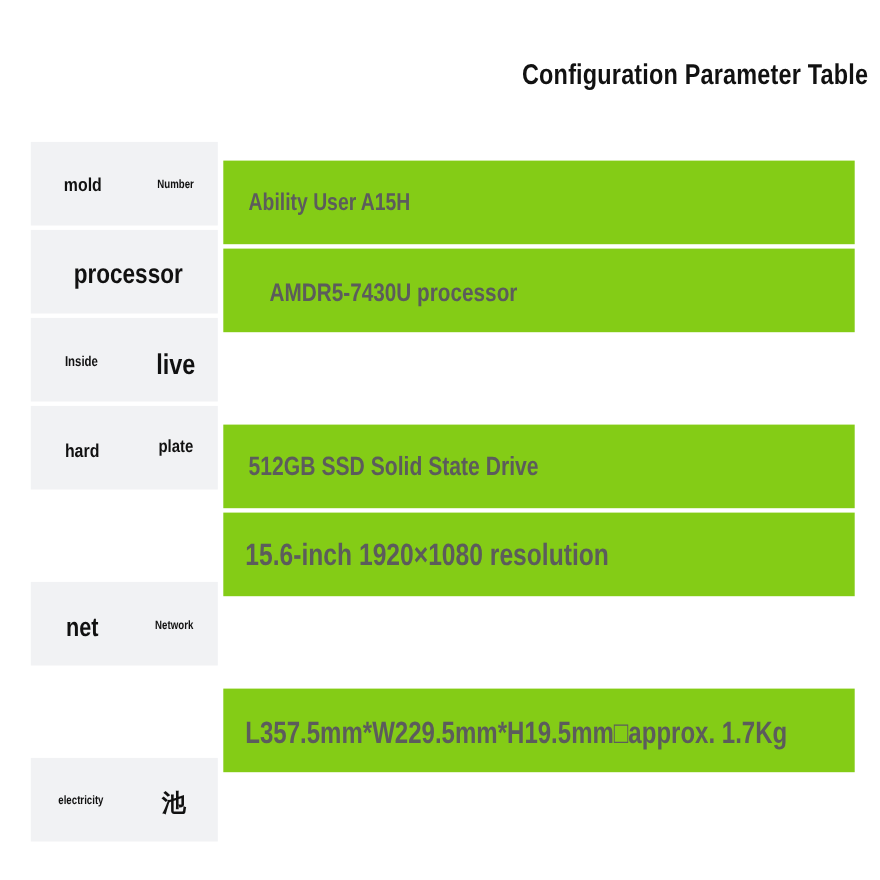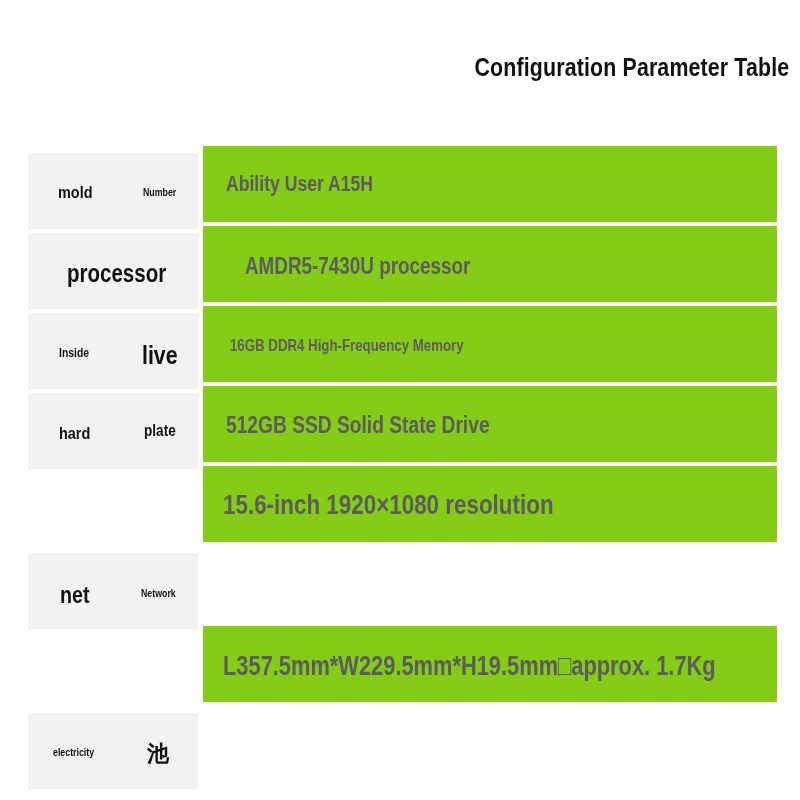--- a/index.html
+++ b/index.html
@@ -8,21 +8,21 @@
     font-family: "Liberation Sans", "DejaVu Sans", sans-serif;
   }
   .title {
     position: absolute; top: 52px; left: 0; width: 800px; text-align: right;
     font-size: 26px; font-weight: bold; color: #111; letter-spacing: 0.2px; padding-left: 24px;
   }
   .title span { display: inline-block; transform: scaleX(0.82); transform-origin: center; }
   .table { position: absolute; left: 28px; top: 129px; width: 749px; }
   .row { position: absolute; left: 0; width: 749px; height: 76px; }
   .cell-label {
-    position: absolute; left: 0; top: 0; width: 170px; height: 76px; background: #f1f2f4; margin-top: 24px;
+    position: absolute; left: 0; top: 0; width: 170px; height: 76px; background: #f1f2f4;
   }
   .cell-value {
     position: absolute; left: 175px; top: 17px; width: 574px; height: 76px; background: #84cc16;
   }
   .t { position: absolute; white-space: nowrap; transform-origin: left center; color: #111; font-weight: bold; }
   .v { position: absolute; white-space: nowrap; transform-origin: left center; color: #5c5c5c; font-weight: bold; }
 </style>
 </head>
 <body>
 
@@ -46,23 +46,20 @@
     </div>
     <div class="cell-value">
       <span class="v" style="left:42px;top:27px;font-size:23px;transform:scaleX(0.82)">AMDR5-7430U processor</span>
     </div>
   </div>
 
   <div class="row" style="top:160px">
     <div class="cell-label">
       <span class="t" style="left:31px;top:32px;font-size:13px;transform:scaleX(0.8)">Inside</span>
       <span class="t" style="left:114px;top:27px;font-size:26px;transform:scaleX(0.82)">live</span>
-    </div>
-    <div class="cell-value">
-      <span class="v" style="left:27px;top:30px;font-size:17px;transform:scaleX(0.78)">16GB DDR4 High-Frequency Memory</span>
     </div>
   </div>
 
   <div class="row" style="top:240px">
     <div class="cell-label">
       <span class="t" style="left:31px;top:31px;font-size:17px;transform:scaleX(0.85)">hard</span>
       <span class="t" style="left:116px;top:29px;font-size:16px;transform:scaleX(0.85)">plate</span>
     </div>
     <div class="cell-value">
       <span class="v" style="left:23px;top:25px;font-size:24px;transform:scaleX(0.8)">512GB SSD Solid State Drive</span>

